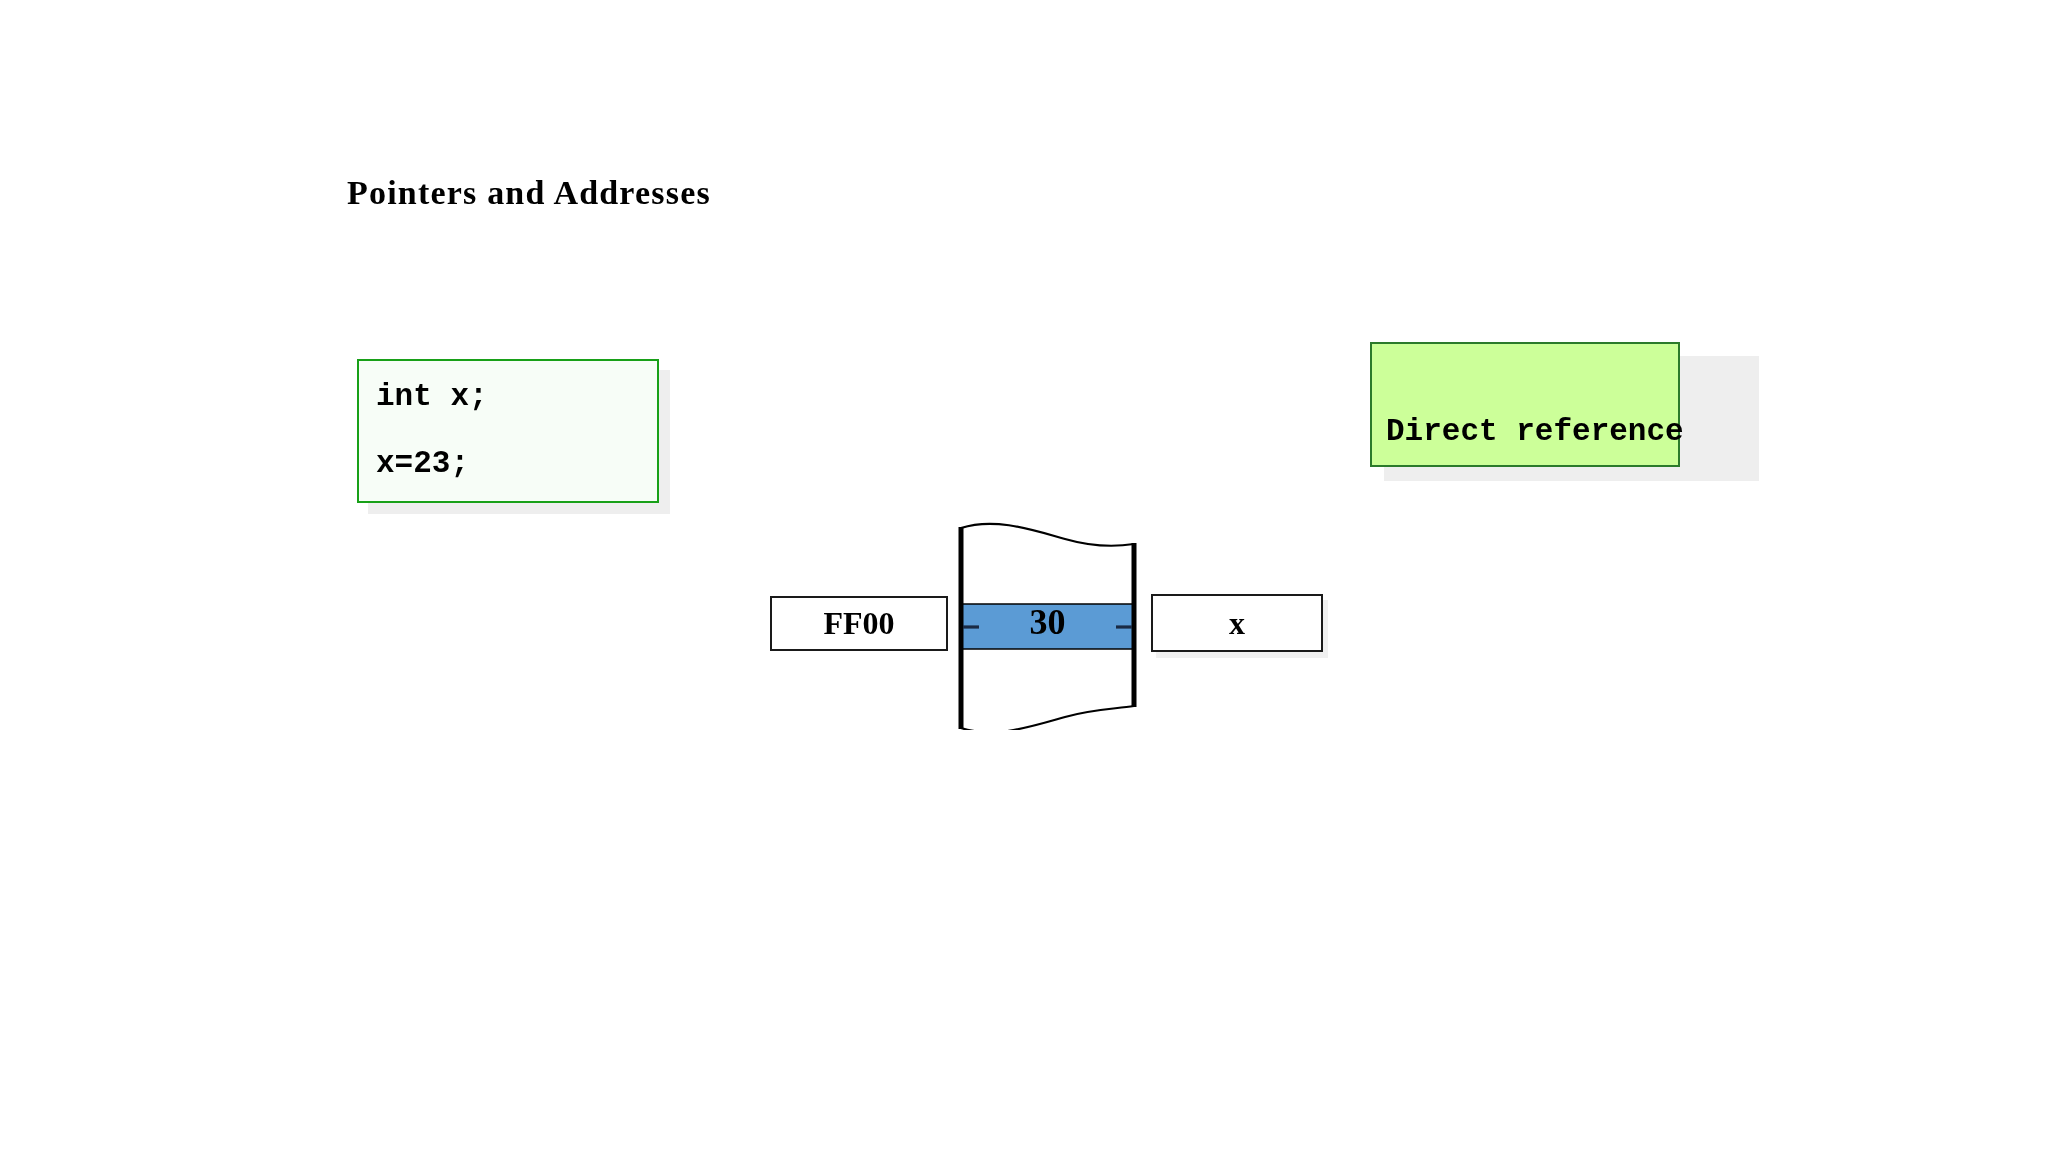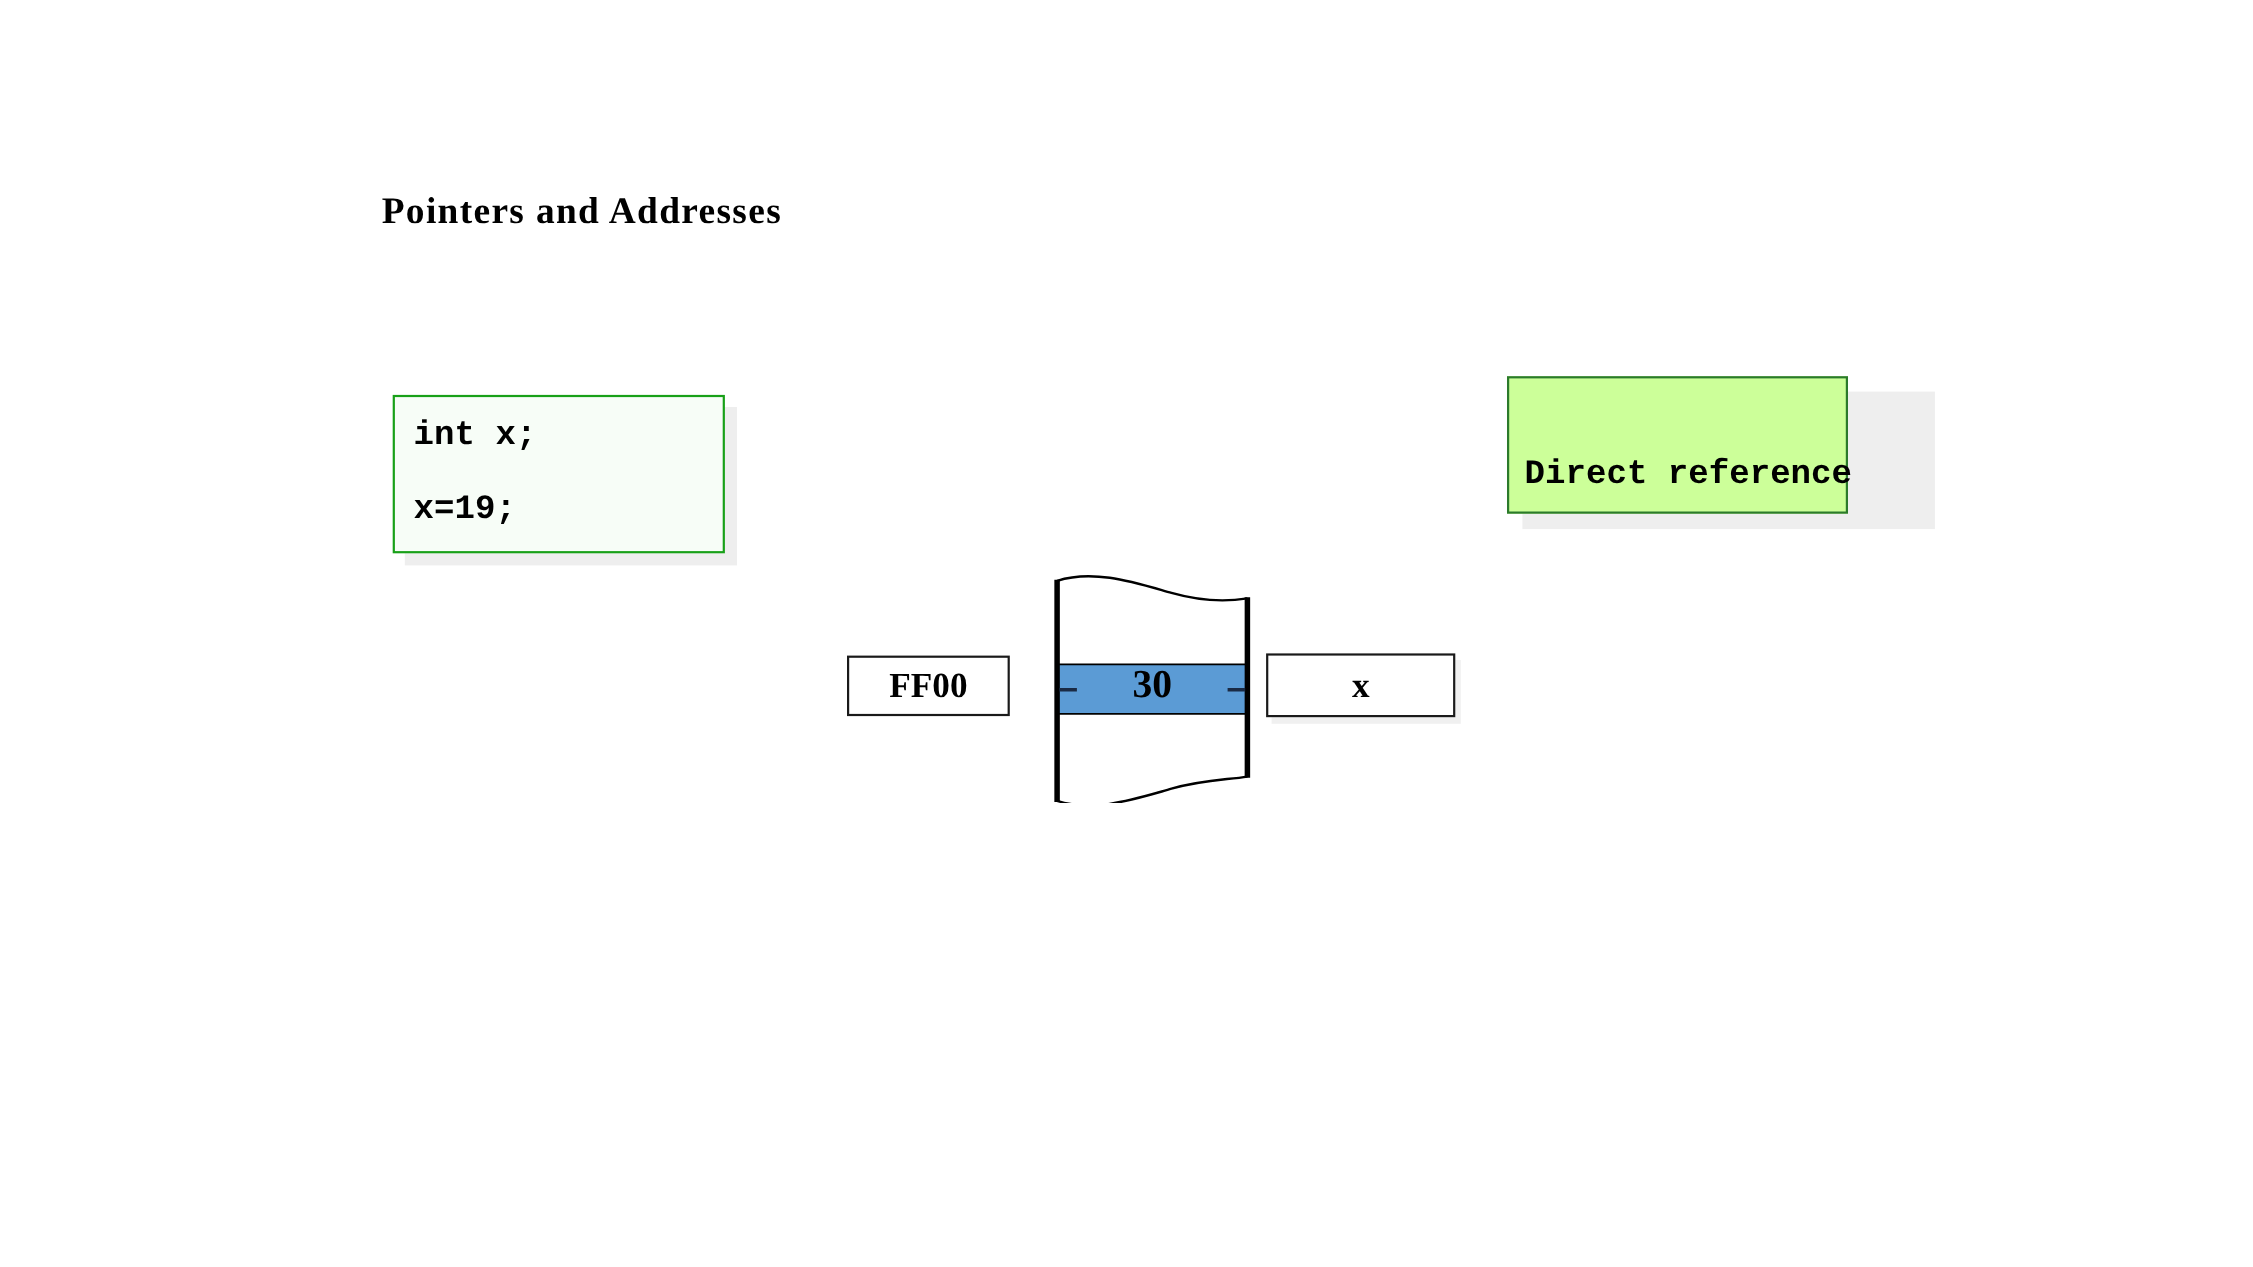--- a/index.html
+++ b/index.html
@@ -148,21 +148,21 @@
     font-family: "Liberation Serif", "DejaVu Serif", serif;
     font-weight: bold;
     font-size: 32px;
     color: #000000;
     white-space: nowrap;
   }
 
   #address-box {
     left: 770px;
     top: 596px;
-    width: 148px;
+    width: 178px;
     height: 55px;
   }
   #varname-box {
     left: 1151px;
     top: 594px;
     width: 172px;
     height: 58px;
   }
   #varname-box-shadow {
     position: absolute;
@@ -175,21 +175,21 @@
 </style>
 </head>
 <body>
 
 <div id="slide-title">Pointers and Addresses</div>
 
 <div id="code-box-wrap">
   <div id="code-box-shadow"></div>
   <div id="code-box">
     <div class="code-line" id="code-line-1">int x;</div>
-    <div class="code-line" id="code-line-2">x=19;</div>
+    <div class="code-line" id="code-line-2">x=23;</div>
   </div>
 </div>
 
 <div id="ref-box-wrap">
   <div id="ref-box-shadow"></div>
   <div id="ref-box">
     <span id="ref-label">Direct reference</span>
   </div>
 </div>
 

